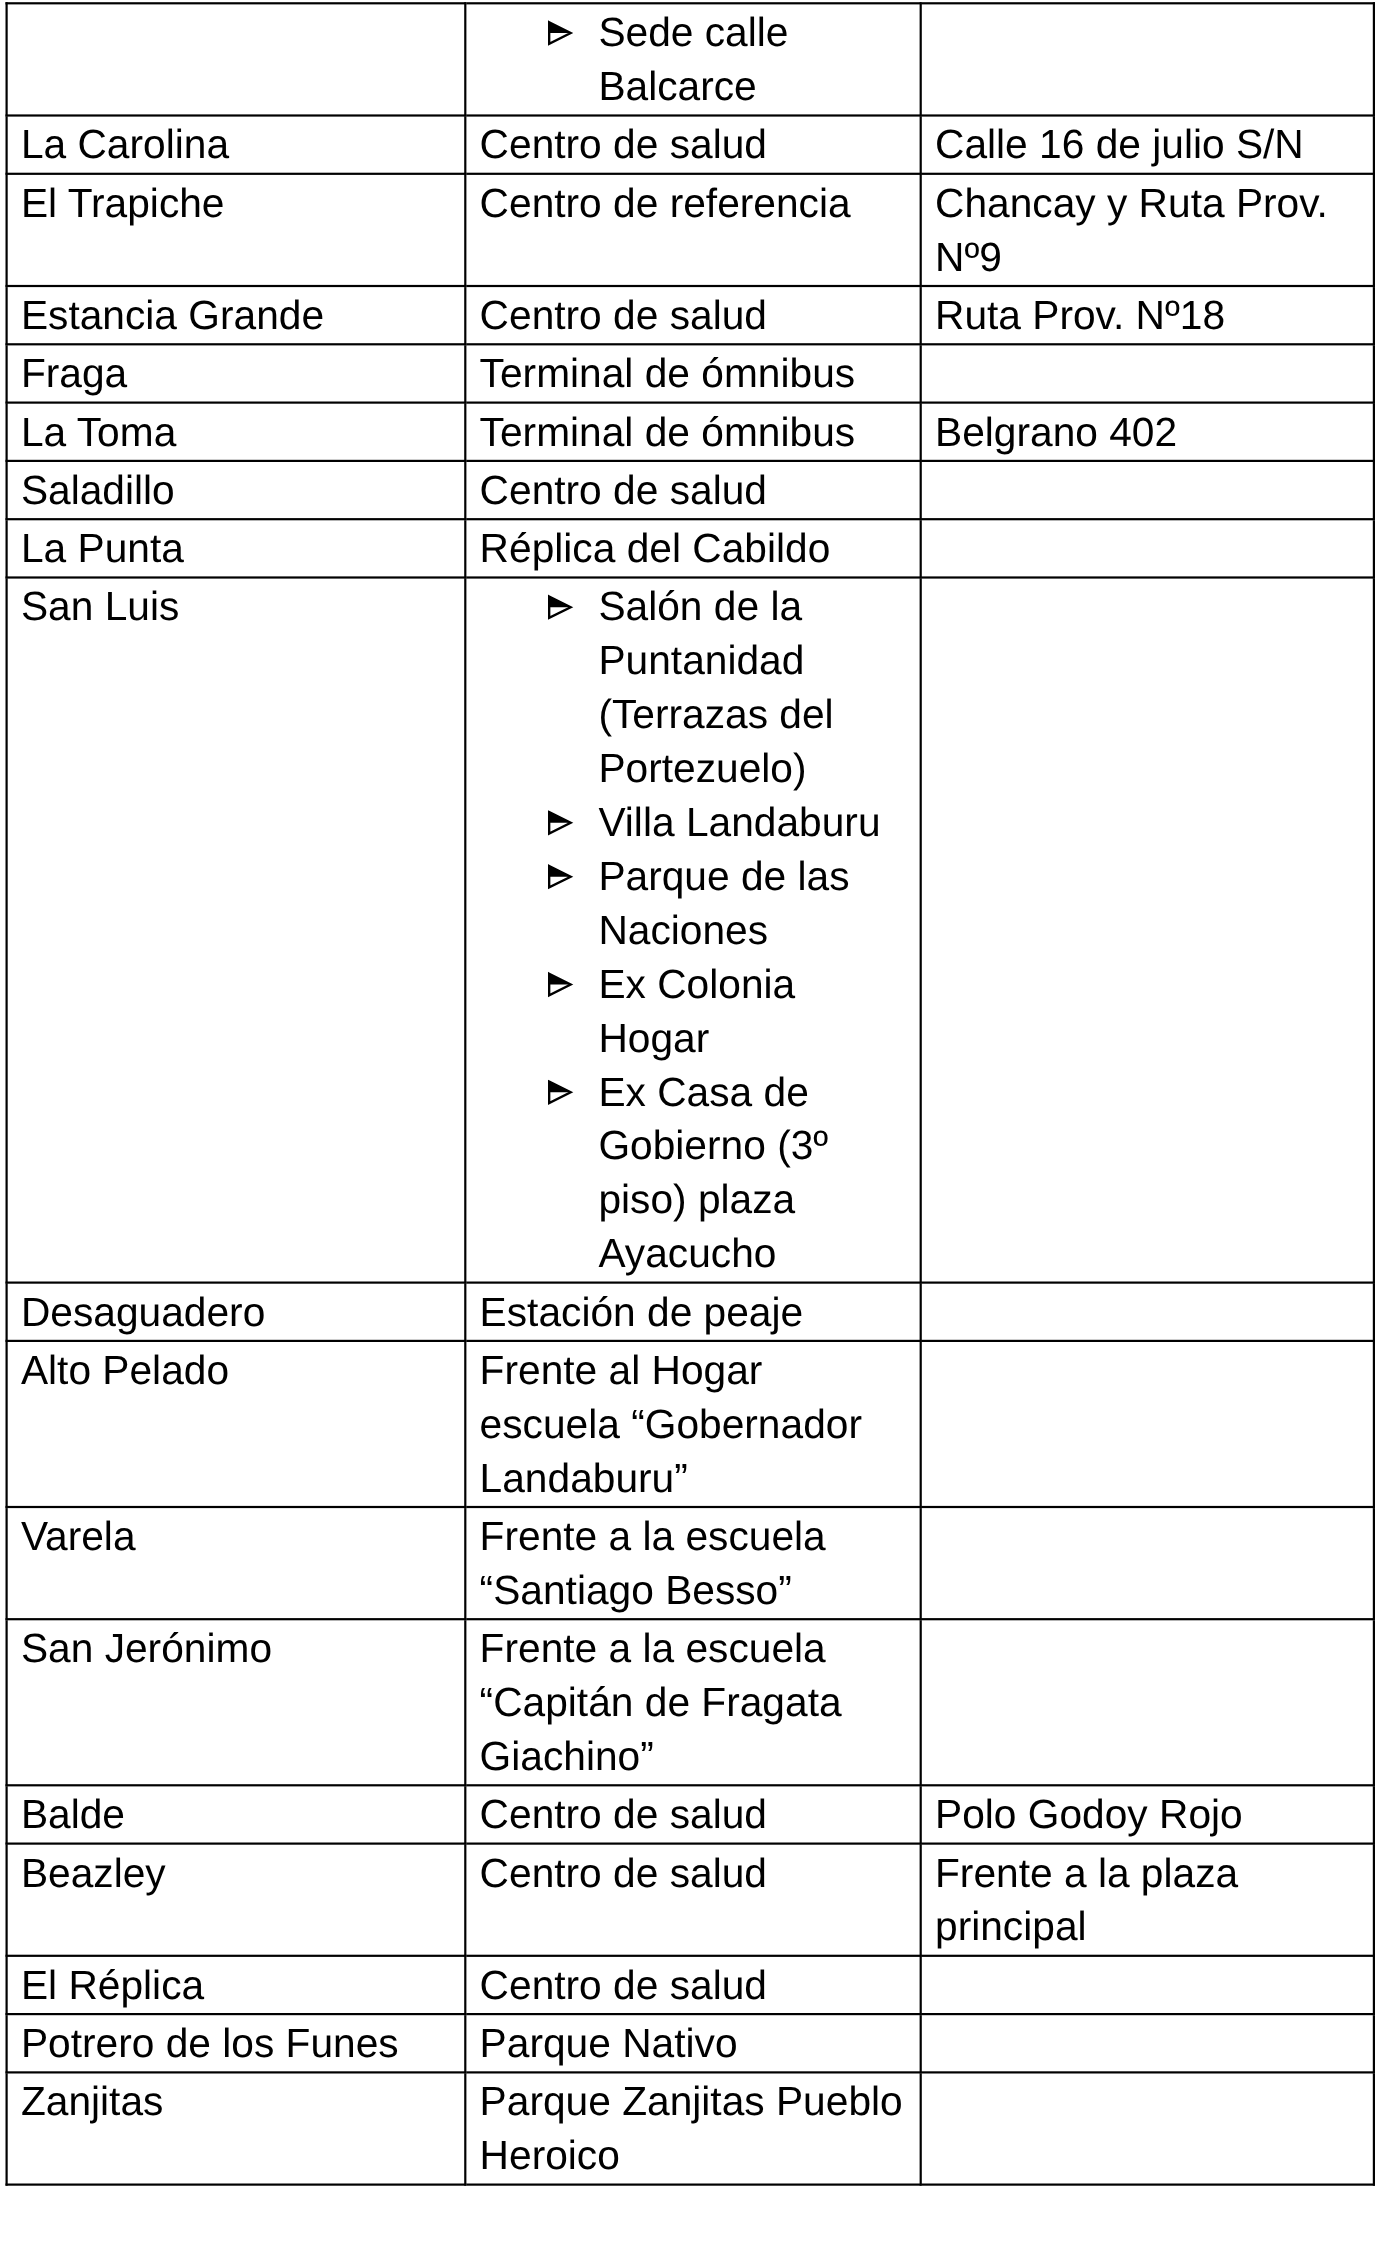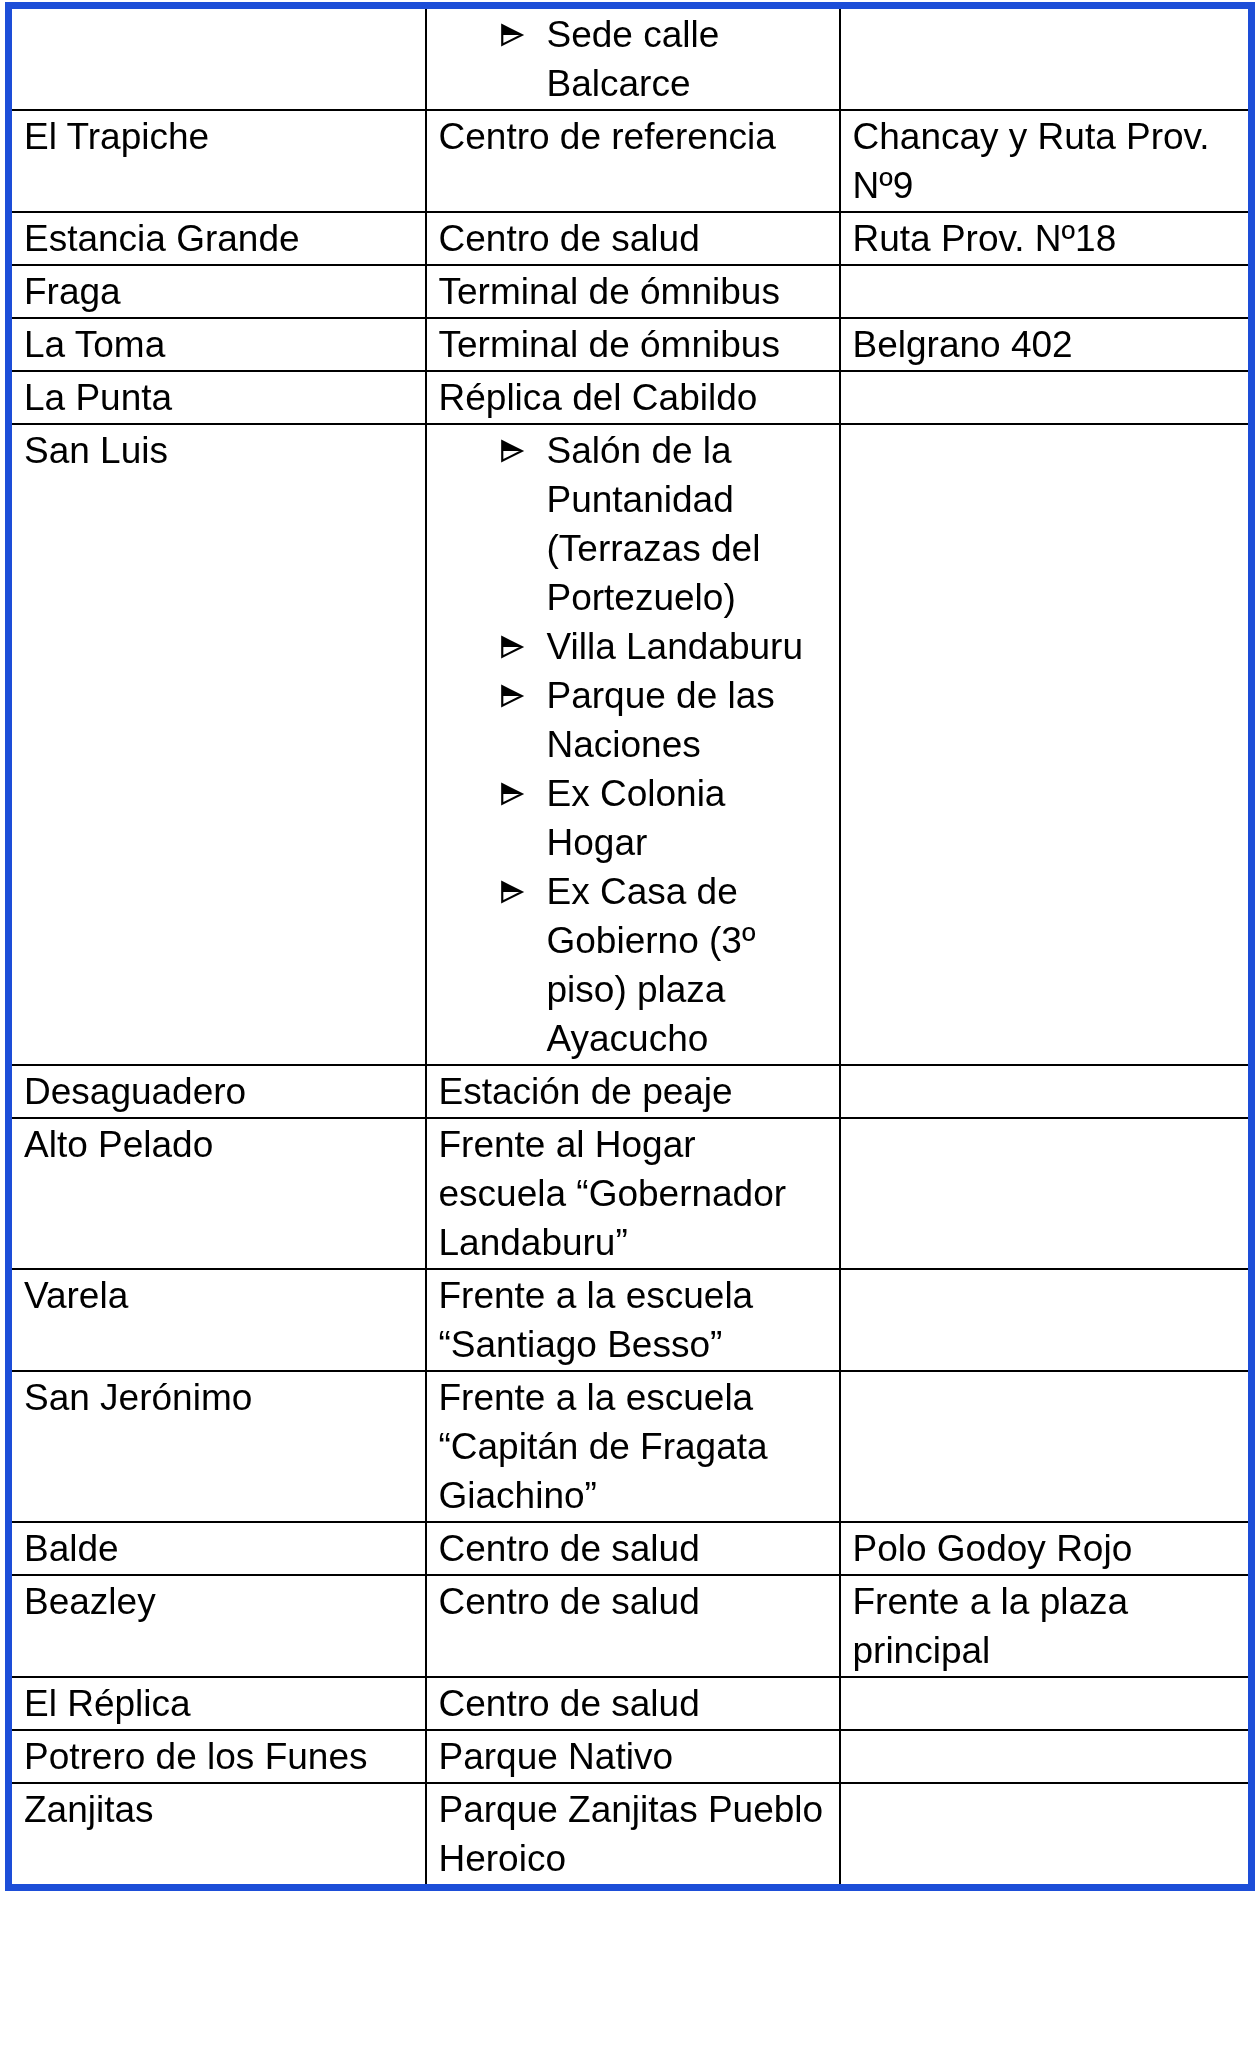--- a/index.html
+++ b/index.html
@@ -13,21 +13,21 @@
     width: 1256px;
     height: 2048px;
     overflow: hidden;
     background: #ffffff;
   }
   table.loc-table {
     border-collapse: collapse;
     table-layout: fixed;
     width: 1243px;
     margin: 2px 0 0 5px;
-    border: 7px solid #1d4ed8;
+    border: 2px solid #1d4ed8;
   }
   col.c1 { width: 417px; }
   col.c2 { width: 414px; }
   col.c3 { width: 412px; }
   td {
     border: 2px solid #000;
     vertical-align: top;
     padding: 1px 12px;
     font-size: 37px;
     line-height: 49px;
@@ -72,20 +72,25 @@
                   <svg width="26" height="26" viewBox="0 0 24 24">
                     <path d="M3 3 L21 12 L3 12 Z" fill="#000"></path>
                     <path d="M3 3 L21 12 L3 21 Z" fill="none" stroke="#000" stroke-width="2"></path>
                   </svg>
                 </span><span>Sede calle Balcarce</span></li>
           </ul>
         </td>
         <td></td>
       </tr>
 
+      <tr>
+        <td>La Carolina</td>
+        <td>Centro de salud</td>
+        <td>Calle 16 de julio S/N</td>
+      </tr>
 
       <tr>
         <td>El Trapiche</td>
         <td>Centro de referencia</td>
         <td>Chancay y Ruta Prov. Nº9</td>
       </tr>
 
       <tr>
         <td>Estancia Grande</td>
         <td>Centro de salud</td>
@@ -97,20 +102,25 @@
         <td>Terminal de ómnibus</td>
         <td></td>
       </tr>
 
       <tr>
         <td>La Toma</td>
         <td>Terminal de ómnibus</td>
         <td>Belgrano 402</td>
       </tr>
 
+      <tr>
+        <td>Saladillo</td>
+        <td>Centro de salud</td>
+        <td></td>
+      </tr>
 
       <tr>
         <td>La Punta</td>
         <td>Réplica del Cabildo</td>
         <td></td>
       </tr>
 
       <tr>
         <td>San Luis</td>
         <td>

